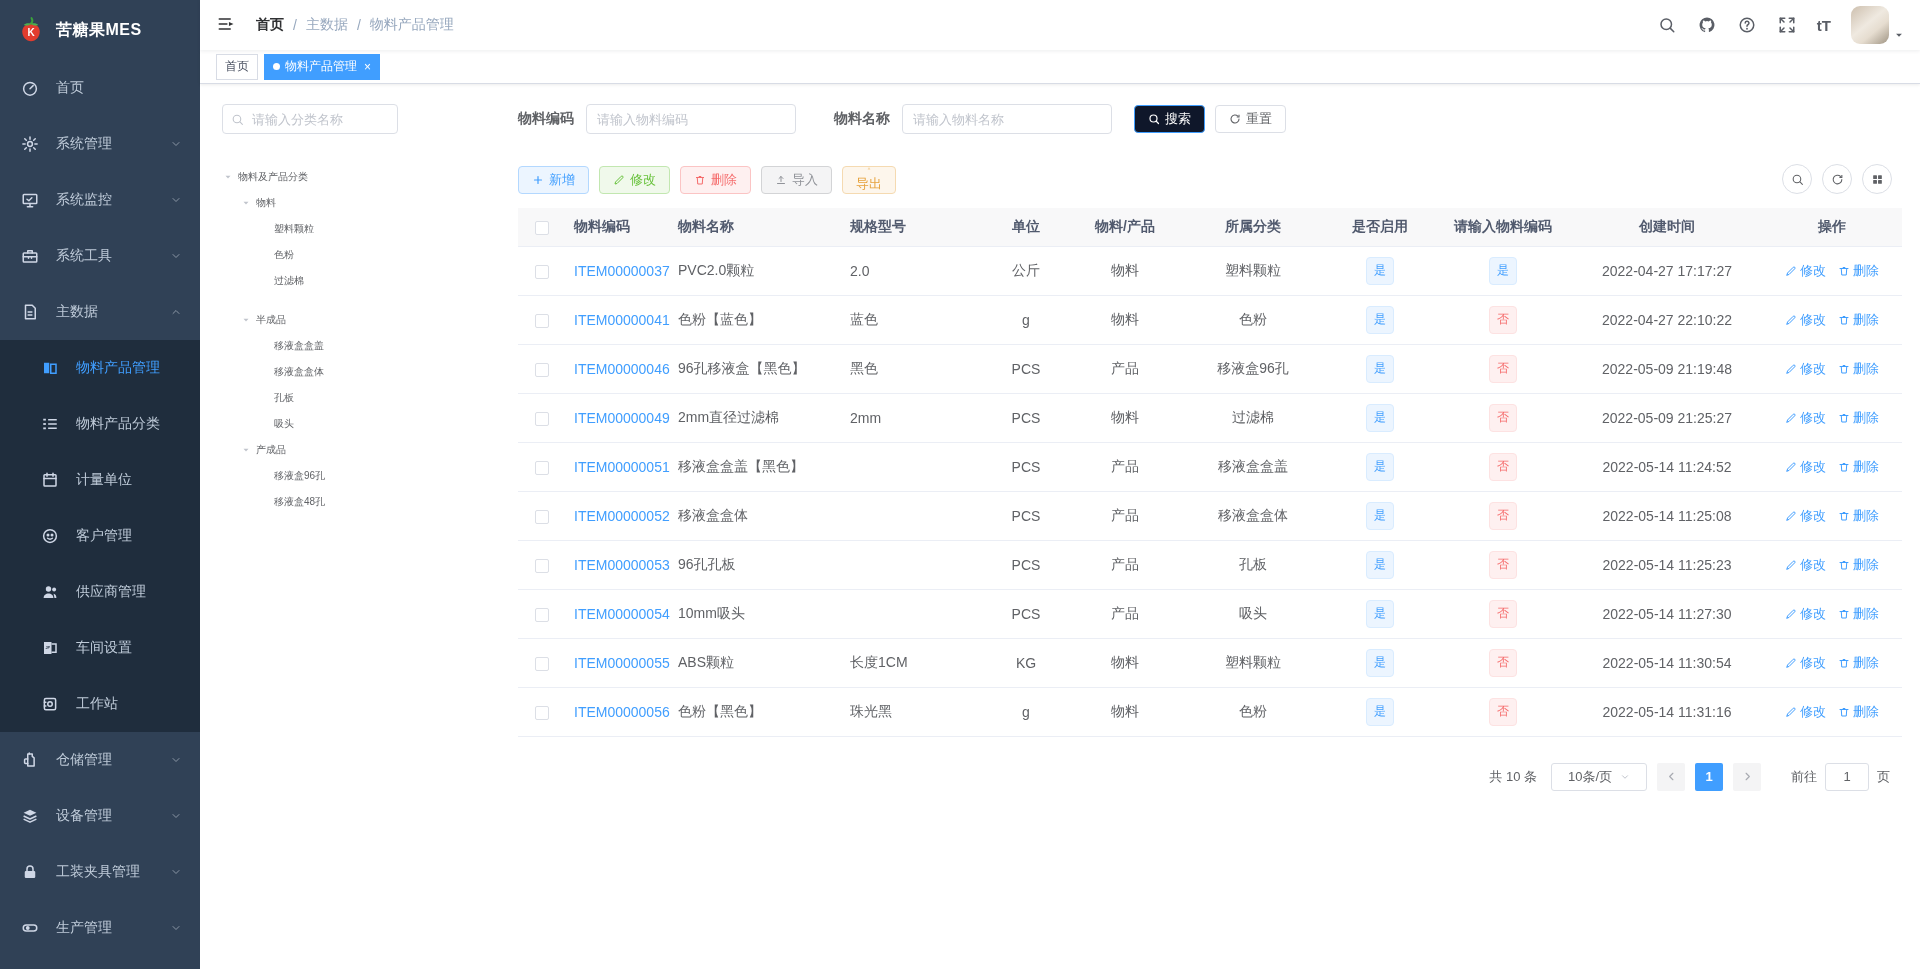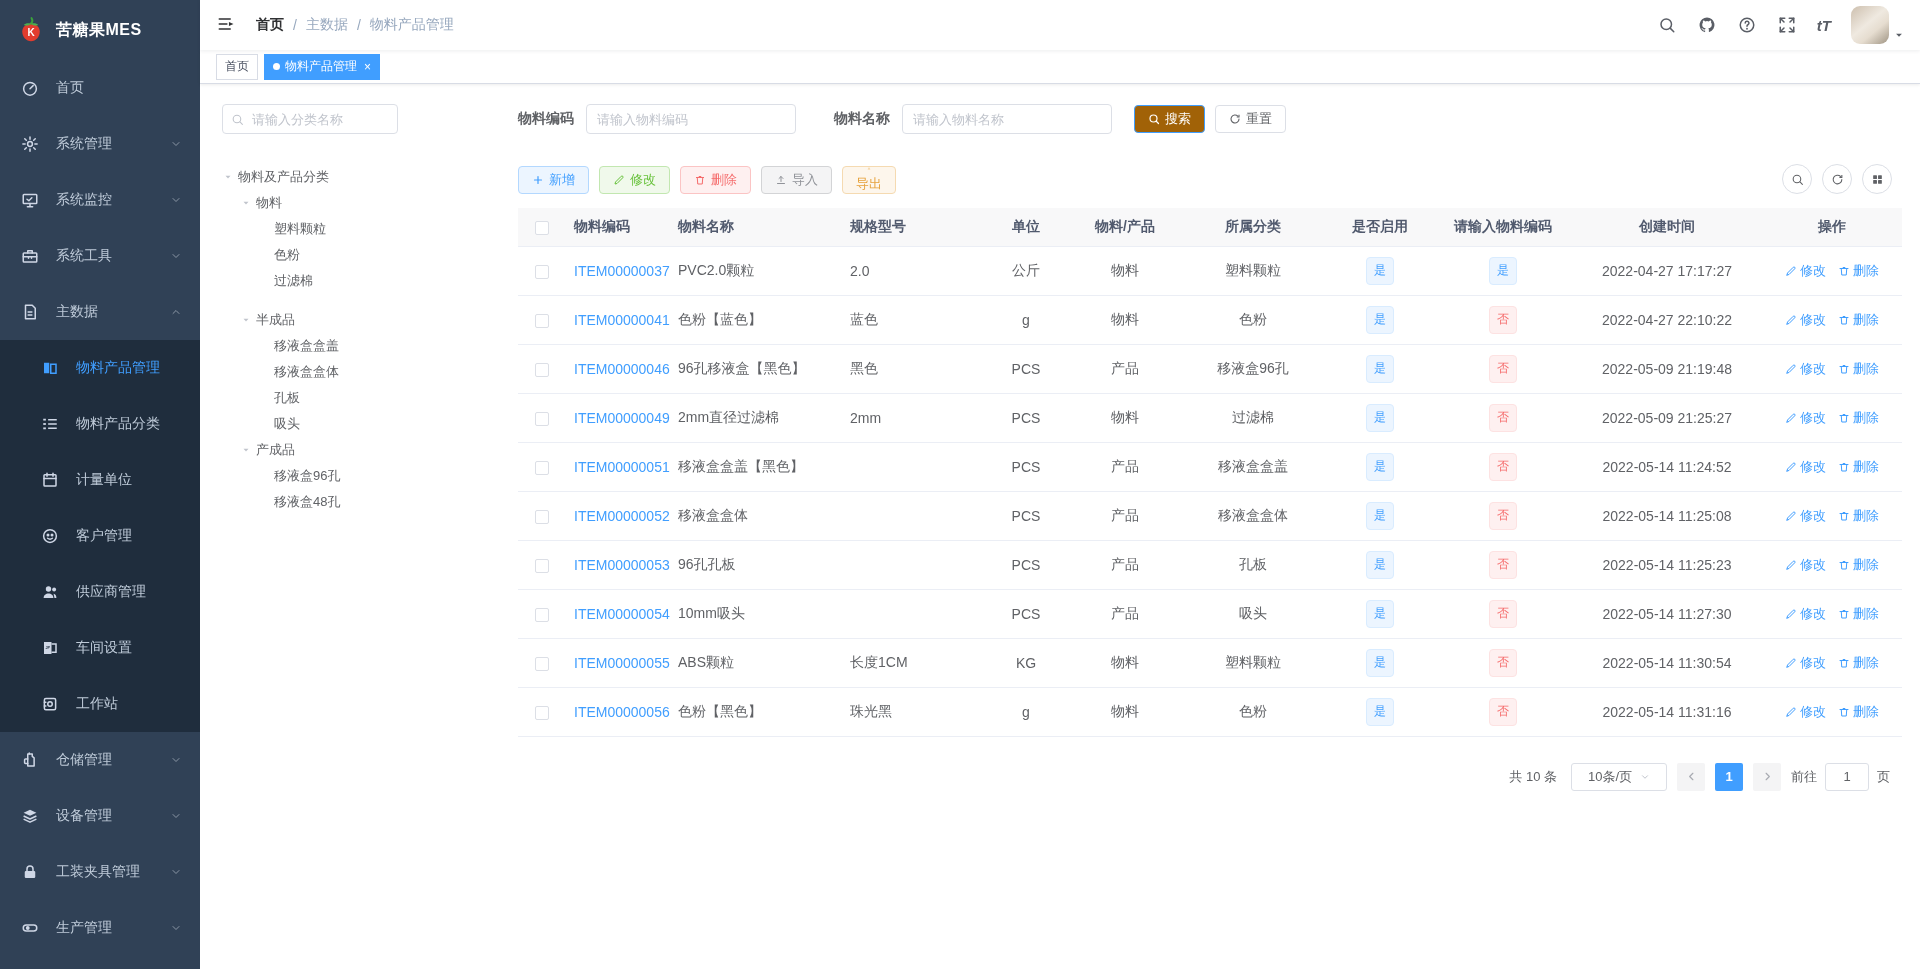--- a/index.html
+++ b/index.html
@@ -28,21 +28,21 @@
 
   
   .main { flex:1; display:flex; flex-direction:column; min-width:0; }
   .navbar { height:50px; display:flex; align-items:center; padding:0 16px; background:#fff; position:relative; box-shadow:0 1px 4px rgba(0,21,41,.08); z-index:5; }
   .hamburger { width:22px; height:22px; color:#303133; cursor:pointer; display:flex; }
   .hamburger svg { width:20px; height:20px; }
   .breadcrumb { margin-left:18px; display:flex; align-items:center; gap:9px; font-size:14px; }
   .crumb-first { color:#303133; font-weight:bold; }
   .crumb-sep { color:#97a8be; }
   .crumb { color:#97a8be; }
-  .nav-right { margin-left:auto; display:flex; align-items:center; gap:20px;font-style:italic; }
+  .nav-right { margin-left:auto; display:flex; align-items:center; gap:20px; }
   .nav-icon { width:20px; height:20px; color:#5a5e66; display:flex; align-items:center; justify-content:center; cursor:pointer; }
   .nav-icon svg { width:18px; height:18px; }
   .font-size-icon { font-size:15px; font-weight:bold; color:#5a5e66; cursor:pointer; }
   .avatar-wrap { display:flex; align-items:flex-start; gap:5px; cursor:pointer; }
   .avatar { width:38px; height:38px; border-radius:9px;
             background:linear-gradient(140deg,#cdbfae 0%,#efe9e0 45%,#e6ddd0 65%,#9f9483 100%); }
   .avatar-caret { margin-top:24px; color:#5a5e66; display:flex; }
   .avatar-caret svg { width:10px; height:10px; }
 
   
@@ -53,36 +53,36 @@
   .tab-close { font-size:12px; line-height:1; padding-left:2px; }
 
   
   .content { flex:1; display:flex; padding:20px 28px 0 22px; background:#fff; min-height:0;gap:16px; }
   .left-pane { width:258px; min-width:258px; margin-right:22px; }
   .tree-search { width:176px; height:30px; border:1px solid #dcdfe6; border-radius:4px; display:flex; align-items:center; padding:0 8px; gap:6px; color:#c0c4cc; background:#fff; }
   .tree-search svg { width:13px; height:13px; flex:none; }
   .tree-search input { border:none; outline:none; width:100%; font-size:13px; font-family:inherit; color:#606266; }
   .tree-search input::placeholder { color:#c0c4cc; }
   .tree { margin-top:30px; }
-  .tree-row { display:flex; align-items:center; height:26px; font-size:13px; color:#606266; cursor:pointer; white-space:nowrap; }
+  .tree-row { display:flex; align-items:center; height:26px; font-size:10px; color:#606266; cursor:pointer; white-space:nowrap; }
   .tree-arrow { width:16px; display:flex; color:#c0c4cc; }
   .tree-arrow svg { width:12px; height:12px; }
   .tree-spacer { width:16px; }
 
   .right-pane { flex:1; min-width:0; display:flex; flex-direction:column; }
 
   
   .filterbar { display:flex; align-items:center; gap:10px; }
   .f-label { font-weight:bold; color:#606266; margin-right:2px; white-space:nowrap; }
   .f-input { width:210px; height:30px; border:1px solid #dcdfe6; border-radius:4px; padding:0 10px; font-size:13px; font-family:inherit; color:#606266; outline:none; }
   .f-input::placeholder { color:#c0c4cc; }
   .f-gap { width:18px; }
   .btn { height:28px; display:inline-flex; align-items:center; gap:5px; padding:0 13px; border-radius:4px; font-size:13px; cursor:pointer; border:1px solid transparent; white-space:nowrap; font-family:inherit; }
   .btn svg { width:12px; height:12px; }
-  .btn-primary { background:#a16207; border-color:#409eff; color:#fff; margin-left:12px;justify-content:center; }
+  .btn-primary { background:#0f172a; border-color:#409eff; color:#fff; margin-left:12px;justify-content:center; }
   .btn-plain-default { background:#fff; border-color:#dcdfe6; color:#606266; }
 
   
   .toolbar { margin-top:30px; display:flex; align-items:flex-end; gap:10px; }
   .btn-plain-blue   { background:#ecf5ff; border-color:#b3d8ff; color:#409eff; }
   .btn-plain-green  { background:#f0f9eb; border-color:#c2e7b0; color:#67c23a; }
   .btn-plain-red    { background:#fef0f0; border-color:#fbc4c4; color:#f56c6c; }
   .btn-plain-gray   { background:#f4f4f5; border-color:#d3d4d6; color:#909399; }
   .btn-plain-yellow { background:#fdf6ec; border-color:#f5dab1; color:#e6a23c;flex-direction:column; }
   .toolbar-right { margin-left:auto; display:flex; gap:10px; }
@@ -104,21 +104,21 @@
   .op-link svg { width:12px; height:12px; }
 
   
   .pagination { margin-top:26px; display:flex; align-items:center; justify-content:flex-end; gap:10px; font-size:13px; color:#606266; padding-right:2px; }
   .pg-total { margin-right:4px; }
   .pg-size { width:96px; height:28px; border:1px solid #dcdfe6; border-radius:3px; display:flex; align-items:center; justify-content:center; gap:8px; color:#606266; cursor:pointer; background:#fff; }
   .pg-size svg { width:10px; height:10px; color:#c0c4cc; }
   .pg-btn { width:28px; height:28px; border-radius:2px; background:#f4f4f5; color:#a8abb2; display:flex; align-items:center; justify-content:center; cursor:pointer; }
   .pg-btn svg { width:11px; height:11px; }
   .pg-page { width:28px; height:28px; border-radius:2px; background:#409eff; color:#fff; display:flex; align-items:center; justify-content:center; font-weight:bold; cursor:pointer; }
-  .pg-goto { display:flex; align-items:center; gap:8px; margin-left:0; }
+  .pg-goto { display:flex; align-items:center; gap:8px; margin-left:20px; }
   .pg-input { width:44px; height:28px; border:1px solid #dcdfe6; border-radius:3px; text-align:center; font-size:13px; font-family:inherit; color:#606266; outline:none; }
 </style>
 </head>
 <body>
 
 <div class="app">
 
   <aside class="sidebar">
     <div class="logo">
       <span style="display:flex;">

